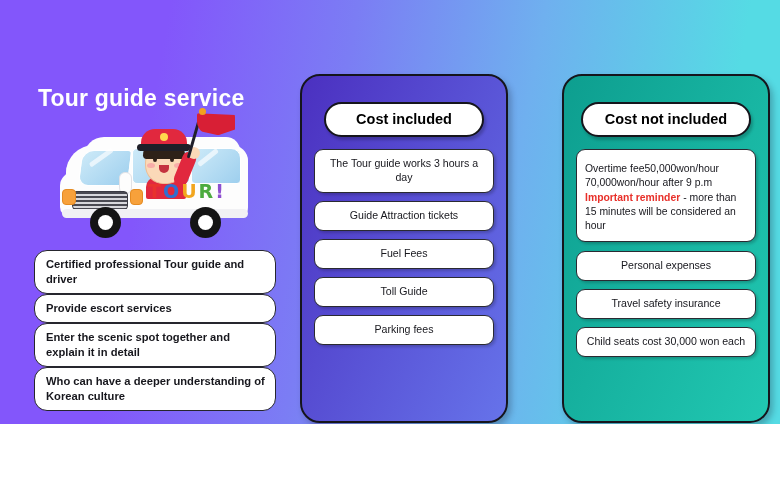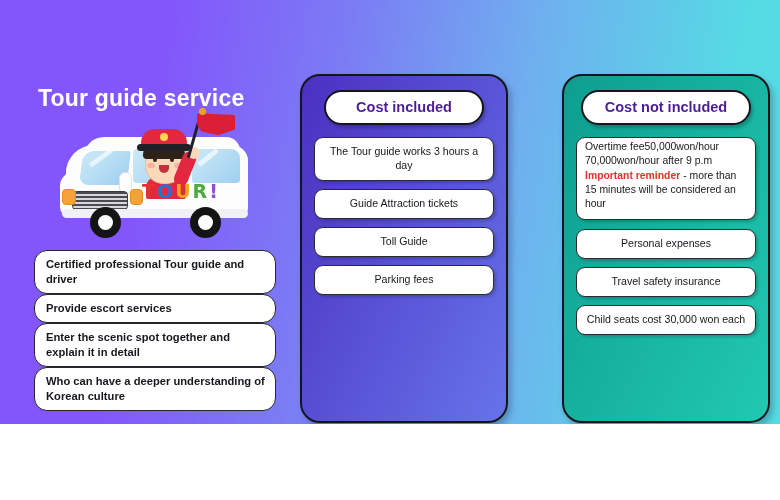--- a/index.html
+++ b/index.html
@@ -143,21 +143,21 @@
     position: absolute;
     left: 8px; top: 8px;
     width: 15px; height: 15px;
     background: #ffffff;
     border-radius: 50%;
   }
   .wheel-front { left: 30px; }
   .wheel-rear { left: 130px; }
   .tour-word {
     position: absolute;
-    left: 82px; top: 63px;
+    left: 88px; top: 63px;
     font-size: 19px;
     font-weight: bold;
     letter-spacing: 2px;
     font-family: "DejaVu Sans", sans-serif;
   }
   .tour-word span { display: inline-block; }
   .driver-head {
     position: absolute;
     left: 85px; top: 25px;
     width: 38px; height: 40px;
@@ -299,43 +299,43 @@
     left: 562px;
     background: linear-gradient(115deg, #0d9e8f 0%, #13b39f 48%, #21c8b2 100%);
   }
   .panel-title-pill {
     background: #ffffff;
     border: 2px solid #15151c;
     border-radius: 22px;
     text-align: center;
     font-size: 14.5px;
     font-weight: bold;
-    color: #4c1d95;
+    color: #000000;
     padding: 7px 4px 8px 4px;
-    margin: 0 auto 12px auto;
+    margin: 12px auto 12px auto;
     width: 148px;
     box-shadow: 2px 3px 3px rgba(0,0,0,0.22);
   }
   #panel-not-included .panel-title-pill { width: 158px; }
 
   .item-box {
     background: #ffffff;
     border: 1.4px solid #2a2a32;
     border-radius: 9px;
     text-align: center;
     font-size: 10.6px;
     color: #17171d;
     padding: 7px 6px;
     margin-bottom: 8px;
     line-height: 1.32;
     box-shadow: 2px 2px 3px rgba(0,0,0,0.20);
   }
   .item-box.note {
     text-align: left;
-    padding: 2px 7px 7px 8px;
+    padding: 12px 7px 7px 8px;
     line-height: 1.38;
     font-size: 10.4px;
     margin-bottom: 9px;
   }
   .reminder {
     color: #e8302a;
     font-weight: bold;
   }
 </style>
 </head>
@@ -395,20 +395,21 @@
         <div class="feature-box">Enter the scenic spot together and explain it in detail</div>
         <div class="feature-box">Who can have a deeper understanding of Korean culture</div>
       </div>
   </div>
 
   <div class="panel" id="panel-included" style="background: linear-gradient(115deg, rgb(75, 48, 192) 0%, rgb(102, 115, 234) 100%);">
     <div class="panel-title-pill">Cost included</div>
     <div id="included-items">
         <div class="item-box">The Tour guide works 3 hours a day</div>
         <div class="item-box">Guide Attraction tickets</div>
+        <div class="item-box">Fuel Fees</div>
         <div class="item-box">Toll Guide</div>
         <div class="item-box">Parking fees</div>
       </div>
   </div>
 
   <div class="panel" id="panel-not-included" style="background: linear-gradient(115deg, rgb(13, 158, 143) 0%, rgb(33, 200, 178) 100%);">
     <div class="panel-title-pill">Cost not included</div>
 
     <div class="item-box note">
       <span>Overtime fee50,000won/hour</span>

